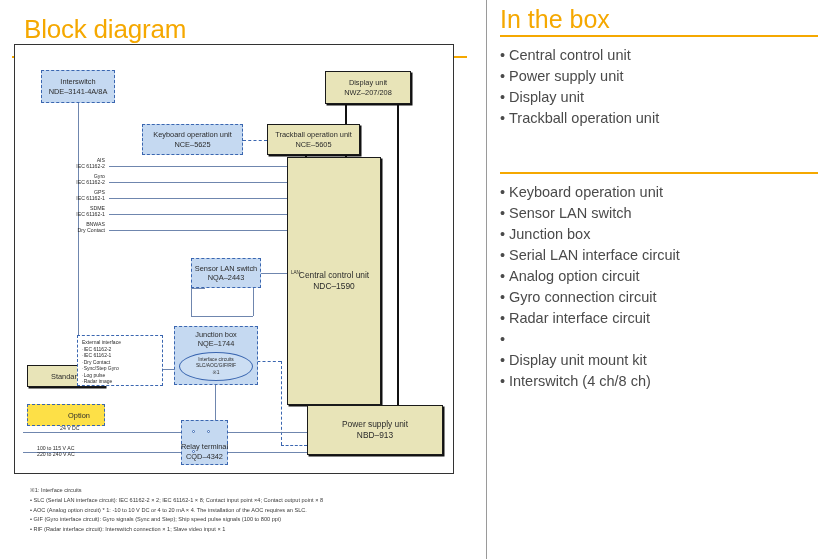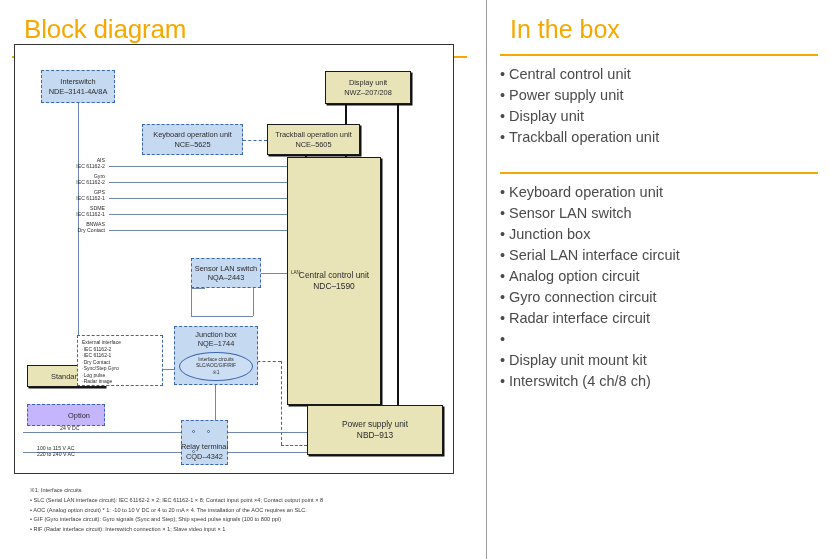--- a/index.html
+++ b/index.html
@@ -186,21 +186,21 @@
     font-size: 7.4px;
     color: #2b2b2b;
     box-sizing: border-box;
   }
   .legend-box.standard {
     background: #e8e4b8;
     border: 1px solid #1a1a1a;
     box-shadow: 1.5px 1.5px 0 0 #111;
   }
   .legend-box.option {
-    background: #c4b5fd;
+    background: #fde047;
     border: 1px dashed #3a66b0;
     padding-left: 26px;
   }
 
   
   #footnotes {
     position: absolute;
     left: 30px; top: 486px;
     width: 450px;
     font-size: 5.6px;
@@ -214,21 +214,21 @@
   #right-column {
     position: absolute;
     left: 500px; top: 0;
     width: 330px; height: 559px;
   }
   .panel-heading {
     font-size: 25px;
     color: #f5a800;
     font-weight: normal;
     line-height: 30px;
-    margin: 10px;
+    margin: 0;
     white-space: nowrap;
   }
   .panel-rule {
     height: 2px;
     background: #f5a800;
     margin-top: 1px;
     width: 318px;
   }
   .bullet-list {
     list-style: none;

